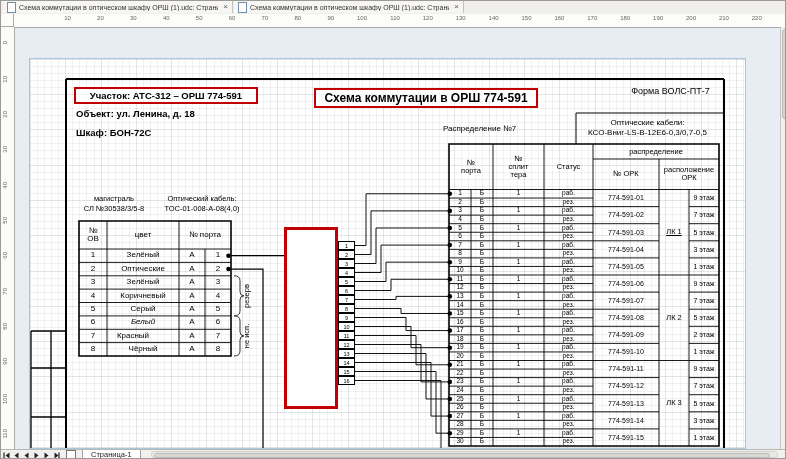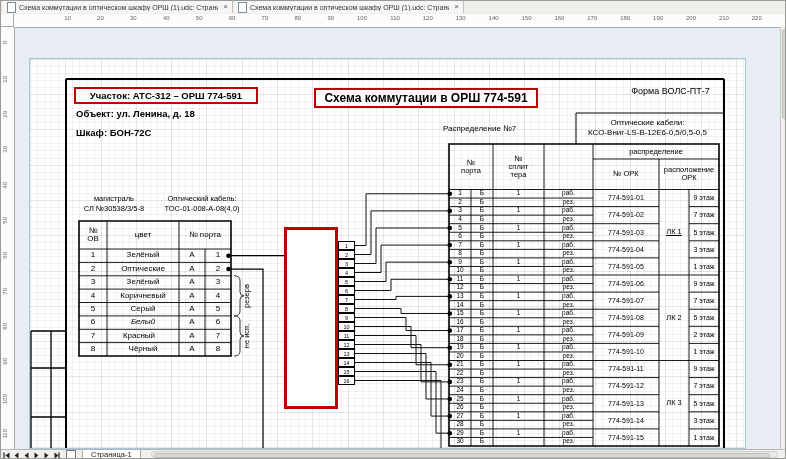--- a/index.html
+++ b/index.html
@@ -130,21 +130,21 @@
     </div>
     <div class="txt" style="left:75px;top:108px;font-size:9.5px;font-weight:bold;">Объект: ул. Ленина, д. 18</div>
     <div class="txt" style="left:75px;top:127px;font-size:9.5px;font-weight:bold;">Шкаф: БОН-72С</div>
 
     <div class="redbox" style="left:313px;top:87px;width:224px;height:20px;">
       <div class="txt ctr" style="left:0;top:0;width:100%;height:100%;font-size:12px;font-weight:bold;">Схема коммутации в ОРШ 774-591</div>
     </div>
     <div class="txt" style="left:612px;top:86px;width:115px;font-size:9px;text-align:center;">Форма ВОЛС-ПТ-7</div>
     <div class="txt" style="left:442px;top:124px;font-size:8px;">Распределение №7</div>
     <div class="txt" style="left:576px;top:118px;width:141px;font-size:8px;text-align:center;">Оптические кабели:</div>
-    <div class="txt" style="left:570px;top:128px;width:153px;font-size:8px;text-align:center;">КСО-Вниг-LS-B-12Е6-0,5/0,5-0,5</div>
+    <div class="txt" style="left:570px;top:128px;width:153px;font-size:8px;text-align:center;">КСО-Вниг-LS-B-12Е6-0,3/0,7-0,5</div>
 
     <div class="txt" style="left:77px;top:194px;width:72px;font-size:7.5px;text-align:center;">магистраль</div>
     <div class="txt" style="left:71px;top:204px;width:84px;font-size:7.5px;text-align:center;">СЛ №30538/3/5-8</div>
     <div class="txt" style="left:158px;top:194px;width:86px;font-size:7.5px;text-align:center;">Оптический кабель:</div>
     <div class="txt" style="left:156px;top:204px;width:90px;font-size:7.5px;text-align:center;">ТОС-01-008-А-08(4,0)</div>
 
     <div id="splitter-box" style="left:283px;top:226px;width:54px;height:182px;"></div>
     <div class="vtext" style="left:221px;top:310px;width:170px;height:13px;font-size:9px;font-weight:bold;">1:16№774-591/01</div>
 
     <div class="vtext" style="left:226px;top:290px;width:40px;height:10px;font-size:7.5px;">резерв</div>
@@ -171,21 +171,21 @@
       <div class="txt ctr" style="left: 204px; top: 288.125px; width: 26px; height: 13.375px; font-size: 8px;">4</div>
       <div class="txt ctr" style="left: 78px; top: 301.5px; width: 28px; height: 13.375px; font-size: 8px;">5</div>
       <div class="txt ctr" style="left: 106px; top: 301.5px; width: 72px; height: 13.375px; font-size: 8px;">Серый</div>
       <div class="txt ctr" style="left: 178px; top: 301.5px; width: 26px; height: 13.375px; font-size: 8px;">А</div>
       <div class="txt ctr" style="left: 204px; top: 301.5px; width: 26px; height: 13.375px; font-size: 8px;">5</div>
       <div class="txt ctr" style="left: 78px; top: 314.875px; width: 28px; height: 13.375px; font-size: 8px;">6</div>
       <div class="txt ctr" style="left: 106px; top: 314.875px; width: 72px; height: 13.375px; font-size: 8px; font-style: italic;">Белый</div>
       <div class="txt ctr" style="left: 178px; top: 314.875px; width: 26px; height: 13.375px; font-size: 8px;">А</div>
       <div class="txt ctr" style="left: 204px; top: 314.875px; width: 26px; height: 13.375px; font-size: 8px;">6</div>
       <div class="txt ctr" style="left: 78px; top: 328.25px; width: 28px; height: 13.375px; font-size: 8px;">7</div>
-      <div class="txt ctr" style="left: 102px; top: 328.25px; width: 72px; height: 13.375px; font-size: 8px;">Красный</div>
+      <div class="txt ctr" style="left: 96px; top: 328.25px; width: 72px; height: 13.375px; font-size: 8px;">Красный</div>
       <div class="txt ctr" style="left: 178px; top: 328.25px; width: 26px; height: 13.375px; font-size: 8px;">А</div>
       <div class="txt ctr" style="left: 204px; top: 328.25px; width: 26px; height: 13.375px; font-size: 8px;">7</div>
       <div class="txt ctr" style="left: 78px; top: 341.625px; width: 28px; height: 13.375px; font-size: 8px;">8</div>
       <div class="txt ctr" style="left: 106px; top: 341.625px; width: 72px; height: 13.375px; font-size: 8px;">Чёрный</div>
       <div class="txt ctr" style="left: 178px; top: 341.625px; width: 26px; height: 13.375px; font-size: 8px;">А</div>
       <div class="txt ctr" style="left: 204px; top: 341.625px; width: 26px; height: 13.375px; font-size: 8px;">8</div>
       <div class="port" style="left: 337px; top: 240px; width: 17px; height: 9px;">1</div>
       <div class="port" style="left: 337px; top: 249px; width: 17px; height: 9px;">2</div>
       <div class="port" style="left: 337px; top: 258px; width: 17px; height: 9px;">3</div>
       <div class="port" style="left: 337px; top: 267px; width: 17px; height: 9px;">4</div>
@@ -199,20 +199,21 @@
       <div class="port" style="left: 337px; top: 339px; width: 17px; height: 9px;">12</div>
       <div class="port" style="left: 337px; top: 348px; width: 17px; height: 9px;">13</div>
       <div class="port" style="left: 337px; top: 357px; width: 17px; height: 9px;">14</div>
       <div class="port" style="left: 337px; top: 366px; width: 17px; height: 9px;">15</div>
       <div class="port" style="left: 337px; top: 375px; width: 17px; height: 9px;">16</div>
       <div class="txt ctr" style="left: 448px; top: 143px; width: 44px; height: 45.5px; font-size: 7.5px; white-space: pre-line;">№
 порта</div>
       <div class="txt ctr" style="left: 492px; top: 143px; width: 51px; height: 45.5px; font-size: 7.5px; white-space: pre-line;">№
 сплит
 тера</div>
+      <div class="txt ctr" style="left: 543px; top: 143px; width: 49px; height: 45.5px; font-size: 7.5px;">Статус</div>
       <div class="txt ctr" style="left: 592px; top: 143px; width: 126px; height: 15px; font-size: 7.5px;">распределение</div>
       <div class="txt ctr" style="left: 592px; top: 158px; width: 66px; height: 30.5px; font-size: 7.5px;">№ ОРК</div>
       <div class="txt ctr" style="left: 658px; top: 158px; width: 60px; height: 30.5px; font-size: 7.5px; white-space: pre-line;">расположение
 ОРК</div>
       <div class="txt ctr" style="left: 448px; top: 188.5px; width: 22px; height: 8.55px; font-size: 6.5px;">1</div>
       <div class="txt ctr" style="left: 470px; top: 188.5px; width: 22px; height: 8.55px; font-size: 6.5px;">Б</div>
       <div class="txt ctr" style="left: 492px; top: 188.5px; width: 51px; height: 8.55px; font-size: 6.5px;">1</div>
       <div class="txt ctr" style="left: 543px; top: 188.5px; width: 49px; height: 8.55px; font-size: 6.5px;">раб.</div>
       <div class="txt ctr" style="left: 448px; top: 197.05px; width: 22px; height: 8.55px; font-size: 6.5px;">2</div>
       <div class="txt ctr" style="left: 470px; top: 197.05px; width: 22px; height: 8.55px; font-size: 6.5px;">Б</div>

